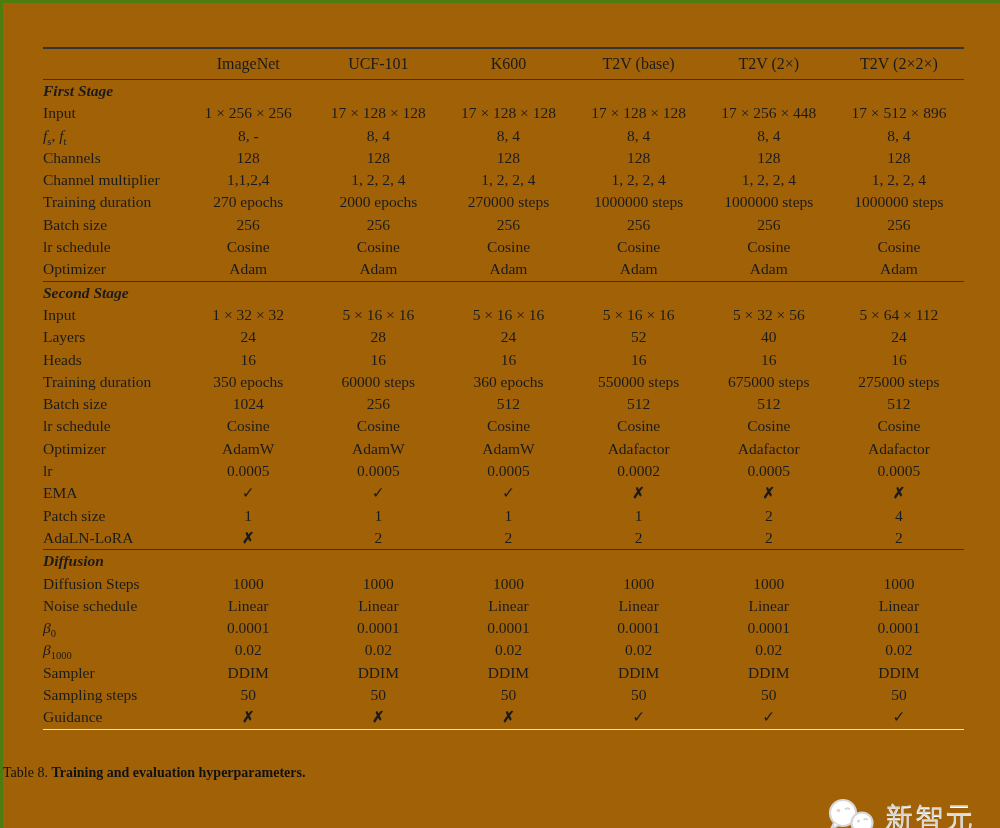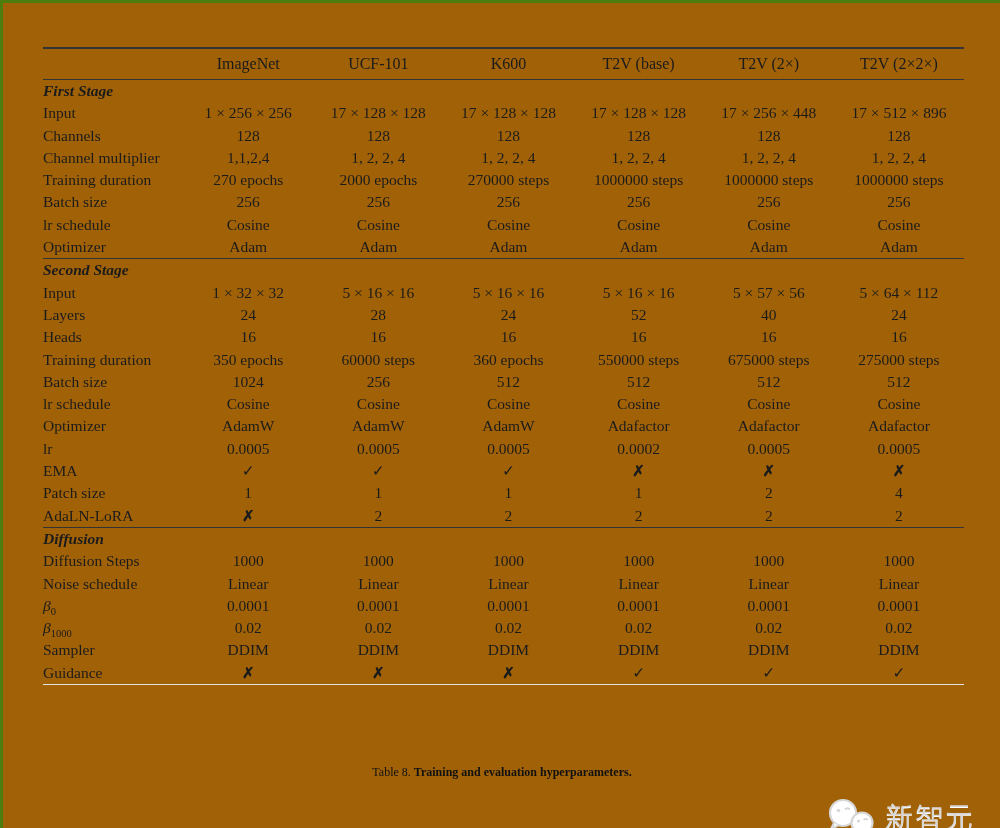--- a/index.html
+++ b/index.html
@@ -49,22 +49,22 @@
     margin-top:12px;
   }
   tr.rule-top td{border-top:1.5px solid #333;}
   td sub{font-size:10.5px;line-height:0;}
   td i{font-style:italic;}
   td.cross{font-weight:700;font-size:15px;}
   td.check{font-weight:400;}
   .caption{
     position:absolute;
     left:0;top:762px;width:100%;
-    text-align:center;
-    font-size:12px;
+    text-align:left;
+    font-size:14px;
     color:#111;
   }
   .caption b{font-weight:700;}
   .watermark{
     position:absolute;
     right:26px;top:793px;
     display:flex;align-items:center;gap:5px;
     color:#d6d6d6;
   }
   .watermark .wm-text{
@@ -107,20 +107,29 @@
         <tr>
           <td class="lbl">Input</td>
           <td>1 × 256 × 256</td>
           <td>17 × 128 × 128</td>
           <td>17 × 128 × 128</td>
           <td>17 × 128 × 128</td>
           <td>17 × 256 × 448</td>
           <td>17 × 512 × 896</td>
         </tr>
         <tr>
+          <td class="lbl"><i>f</i><sub>s</sub>, <i>f</i><sub>t</sub></td>
+          <td>8, -</td>
+          <td>8, 4</td>
+          <td>8, 4</td>
+          <td>8, 4</td>
+          <td>8, 4</td>
+          <td>8, 4</td>
+        </tr>
+        <tr>
           <td class="lbl">Channels</td>
           <td>128</td>
           <td>128</td>
           <td>128</td>
           <td>128</td>
           <td>128</td>
           <td>128</td>
         </tr>
         <tr>
           <td class="lbl">Channel multiplier</td>
@@ -169,21 +178,21 @@
         </tr>
         <tr class="rule-top">
           <td class="section-title" colspan="7">Second Stage</td>
         </tr>
         <tr>
           <td class="lbl">Input</td>
           <td>1 × 32 × 32</td>
           <td>5 × 16 × 16</td>
           <td>5 × 16 × 16</td>
           <td>5 × 16 × 16</td>
-          <td>5 × 57 × 56</td>
+          <td>5 × 32 × 56</td>
           <td>5 × 64 × 112</td>
         </tr>
         <tr>
           <td class="lbl">Layers</td>
           <td>24</td>
           <td>28</td>
           <td>24</td>
           <td>52</td>
           <td>40</td>
           <td>24</td>
@@ -309,20 +318,29 @@
           <td>0.02</td>
         </tr>
         <tr>
           <td class="lbl">Sampler</td>
           <td>DDIM</td>
           <td>DDIM</td>
           <td>DDIM</td>
           <td>DDIM</td>
           <td>DDIM</td>
           <td>DDIM</td>
+        </tr>
+        <tr>
+          <td class="lbl">Sampling steps</td>
+          <td>50</td>
+          <td>50</td>
+          <td>50</td>
+          <td>50</td>
+          <td>50</td>
+          <td>50</td>
         </tr>
         <tr>
           <td class="lbl">Guidance</td>
           <td class="cross">✗</td>
           <td class="cross">✗</td>
           <td class="cross">✗</td>
           <td class="check">✓</td>
           <td class="check">✓</td>
           <td class="check">✓</td>
         </tr>

